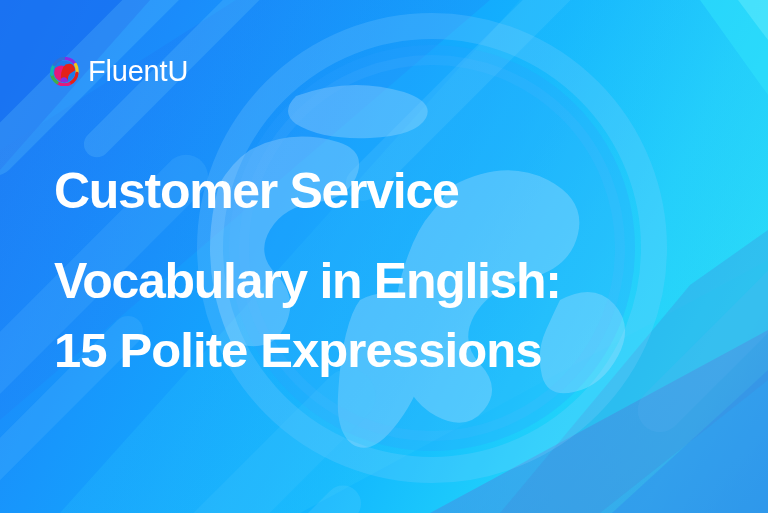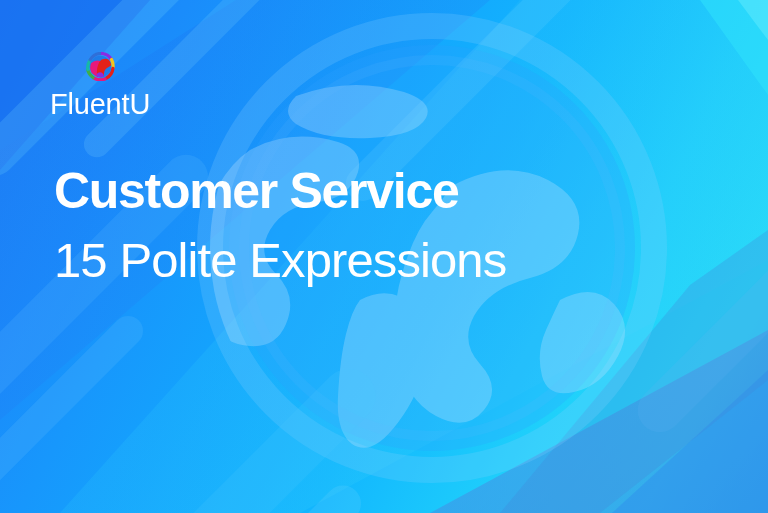--- a/index.html
+++ b/index.html
@@ -52,21 +52,20 @@
   }
 
   #logo-lockup {
     position: absolute;
     left: 50px;
     top: 52px;
     display: flex;
     align-items: center;
     gap: 9px;
     height: 38px;
-    flex-direction: column;
   }
 
   #logo-mark {
     width: 29px;
     height: 29px;
     flex: 0 0 29px;
     display: block;
   }
 
   #logo-wordmark {
@@ -94,21 +93,21 @@
 
   .line-bold {
     font-size: 50px;
     font-weight: 700;
     letter-spacing: -1.3px;
     margin-bottom: 11px;
   }
 
   .line-light {
     font-size: 49px;
-    font-weight: 400;
+    font-weight: 700;
     letter-spacing: -0.9px;
     margin-top: 20px;
   }
 </style>
 </head>
 <body>
 
 <div id="banner">
 
   <div class="layer" id="bg-base"></div>
@@ -216,17 +215,18 @@
           <path d="M18 38 q16 -14 32 -6 q10 6 2 16 q-10 12 -8 24 q2 14 -10 16 q-14 2 -18 -18 q-4 -20 2 -32 Z" fill="#E6197B"></path>
           <path d="M54 26 q22 -8 32 6 q8 12 -8 20 q-16 8 -16 22 q0 14 -10 18 q-12 4 -14 -14 q-2 -20 4 -34 q4 -12 12 -18 Z" fill="#E32119"></path>
           <path d="M40 72 q14 -6 20 6 q6 14 -4 22 q-12 8 -18 -6 q-4 -14 2 -22 Z" fill="#8A2BE2"></path>
         </g>
       </svg>
       <span id="logo-wordmark">FluentU</span>
     </div>
 
     <div id="headline">
       <div class="line line-bold">Customer Service</div>
+      <div class="line line-bold">Vocabulary in English:</div>
       <div class="line line-light">15 Polite Expressions</div>
     </div>
 
   </div>
 </div>
 
 </body></html>

